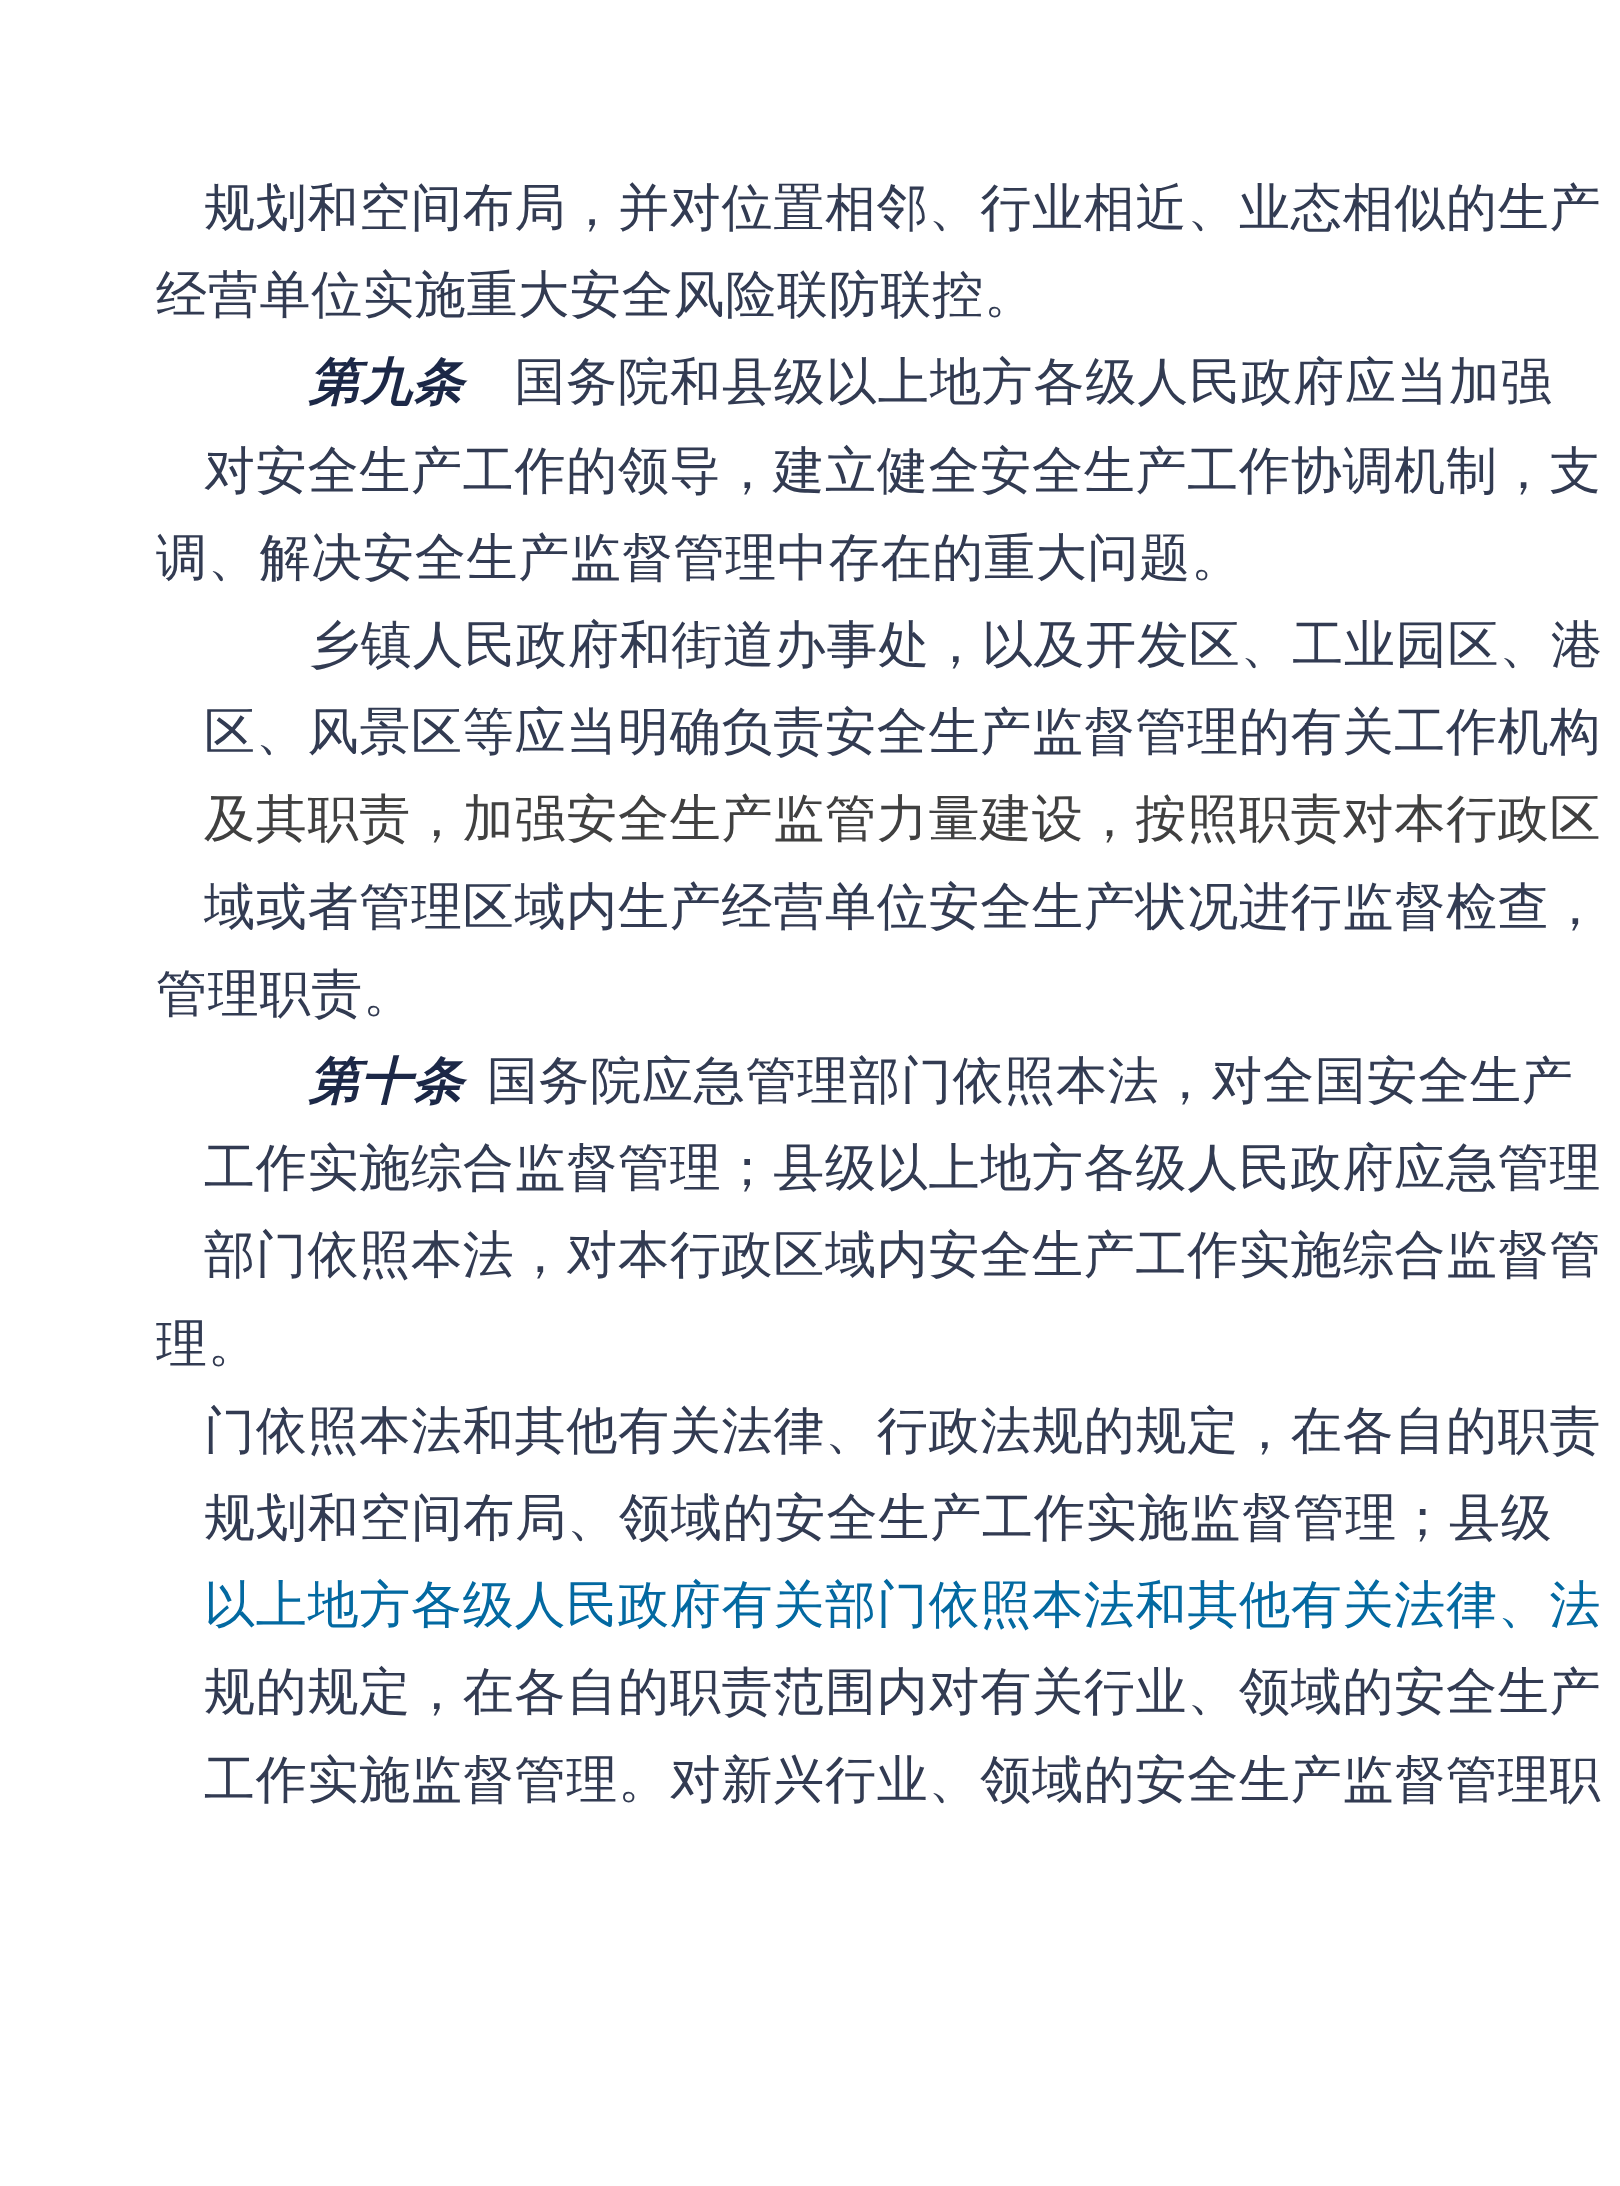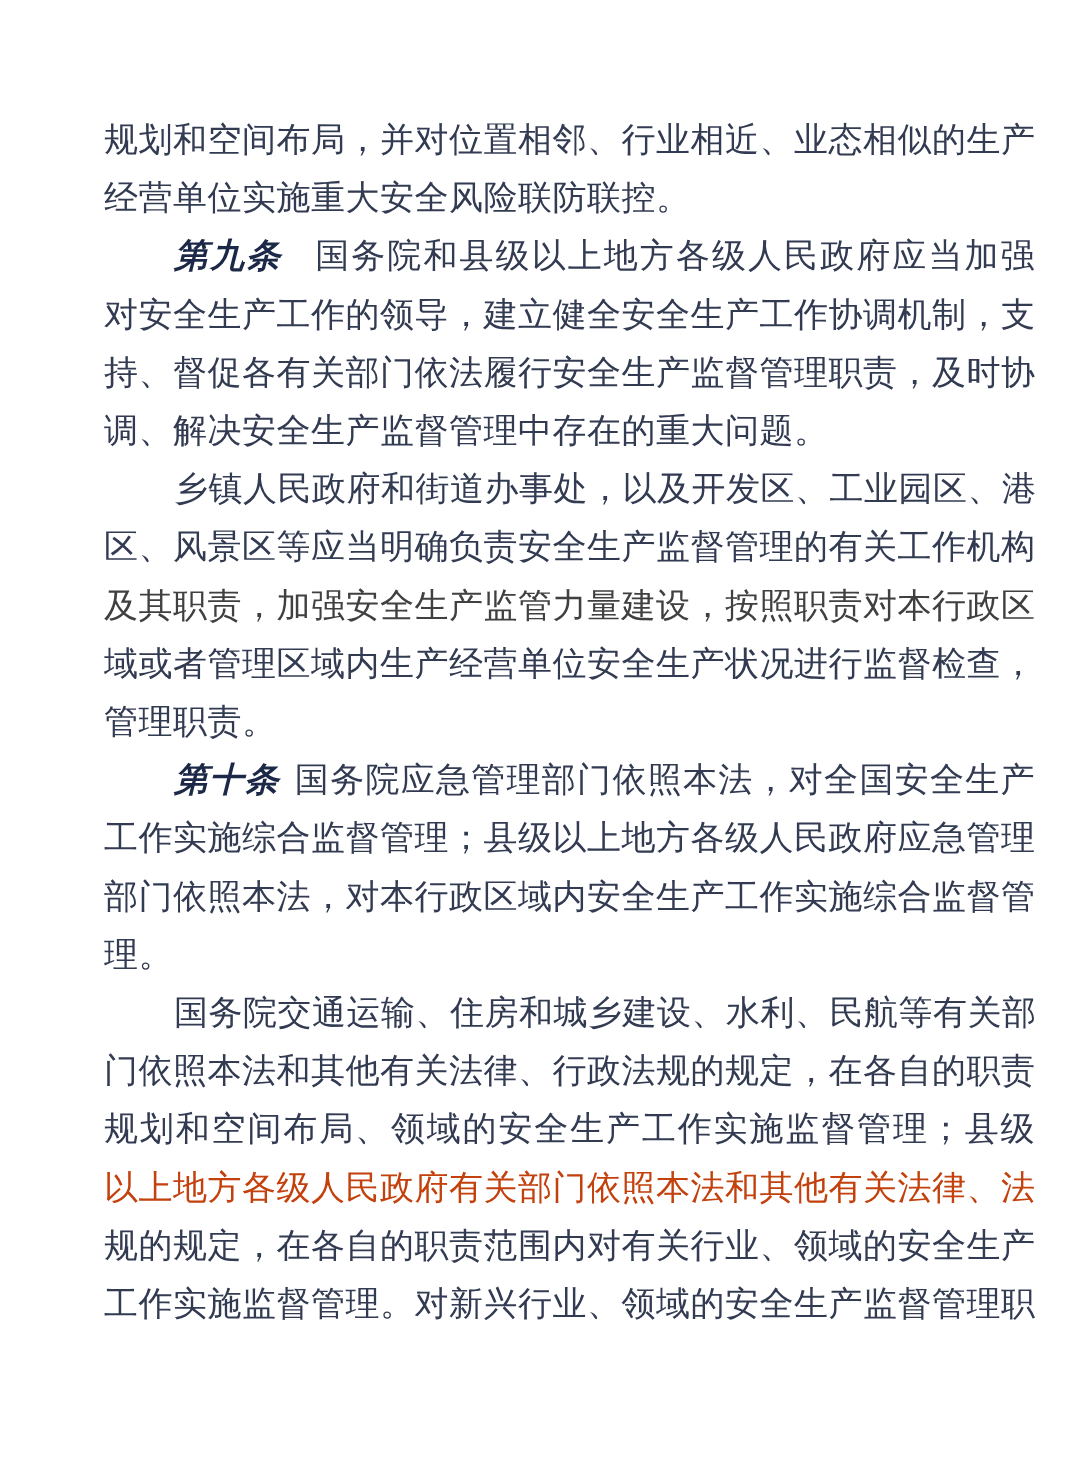--- a/index.html
+++ b/index.html
@@ -30,20 +30,21 @@
     line-height: 58.2px;
     color: #323b52;
     white-space: nowrap;
     overflow: visible;
     letter-spacing: 0.5px;
   }
   
   .text-line.justify {
     text-align: justify;
     text-align-last: justify;
+    margin-left: 32px;
   }
   
   .text-line.para-end {
     text-align: left;
     text-align-last: left;
   }
   .text-line.indent {
     padding-left: 70px;
   }
   .article-label {
@@ -64,23 +65,20 @@
     </div>
       <div class="text-line para-end" style="color: rgb(50, 59, 82);">
       <span>经营单位实施重大安全风险联防联控。</span>
     </div>
       <div class="text-line justify indent" style="color: rgb(50, 59, 82);">
       <span class="article-label gap-wide" style="color: rgb(28, 40, 71);">第九条</span><span>国务院和县级以上地方各级人民政府应当加强</span>
     </div>
       <div class="text-line justify" style="color: rgb(50, 59, 82);">
       <span>对安全生产工作的领导，建立健全安全生产工作协调机制，支</span>
     </div>
-      <div class="text-line justify" style="color: rgb(50, 59, 82);">
-      <span>持、督促各有关部门依法履行安全生产监督管理职责，及时协</span>
-    </div>
       <div class="text-line para-end" style="color: rgb(50, 59, 82);">
       <span>调、解决安全生产监督管理中存在的重大问题。</span>
     </div>
       <div class="text-line justify indent" style="color: rgb(50, 59, 82);">
       <span>乡镇人民政府和街道办事处，以及开发区、工业园区、港</span>
     </div>
       <div class="text-line justify" style="color: rgb(50, 59, 82);">
       <span>区、风景区等应当明确负责安全生产监督管理的有关工作机构</span>
     </div>
       <div class="text-line justify" style="color: #404040;">
@@ -97,30 +95,27 @@
     </div>
       <div class="text-line justify" style="color: rgb(50, 59, 82);">
       <span>工作实施综合监督管理；县级以上地方各级人民政府应急管理</span>
     </div>
       <div class="text-line justify" style="color: rgb(50, 59, 82);">
       <span>部门依照本法，对本行政区域内安全生产工作实施综合监督管</span>
     </div>
       <div class="text-line para-end" style="color: rgb(50, 59, 82);">
       <span>理。</span>
     </div>
-      <div class="text-line justify indent" style="color: rgb(50, 59, 82);">
-      <span>国务院交通运输、住房和城乡建设、水利、民航等有关部</span>
-    </div>
       <div class="text-line justify" style="color: rgb(50, 59, 82);">
       <span>门依照本法和其他有关法律、行政法规的规定，在各自的职责</span>
     </div>
       <div class="text-line justify" style="color: rgb(50, 59, 82);">
       <span>规划和空间布局、领域的安全生产工作实施监督管理；县级</span>
     </div>
-      <div class="text-line justify" style="color: #c2410c;">
+      <div class="text-line justify" style="color: #0369a1;">
       <span>以上地方各级人民政府有关部门依照本法和其他有关法律、法</span>
     </div>
       <div class="text-line justify" style="color: rgb(50, 59, 82);">
       <span>规的规定，在各自的职责范围内对有关行业、领域的安全生产</span>
     </div>
       <div class="text-line justify" style="color: rgb(50, 59, 82);">
       <span>工作实施监督管理。对新兴行业、领域的安全生产监督管理职</span>
     </div>
     </section>
 </main>

